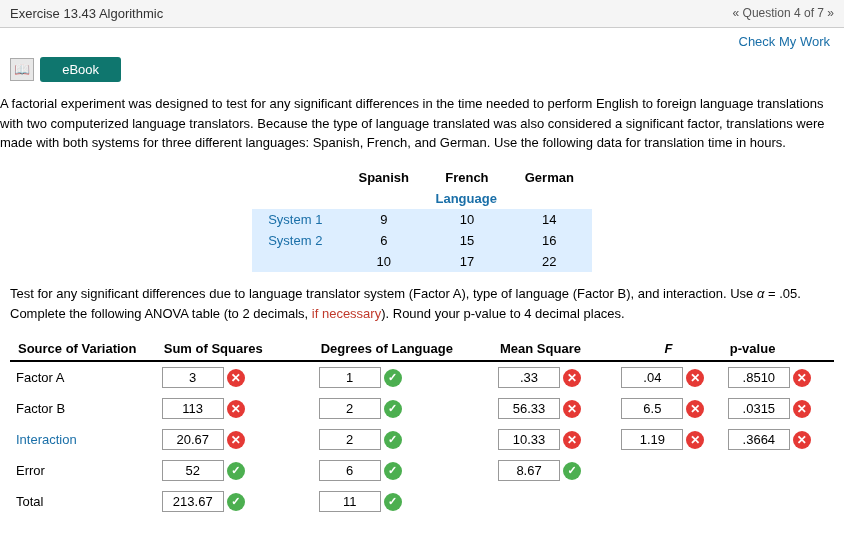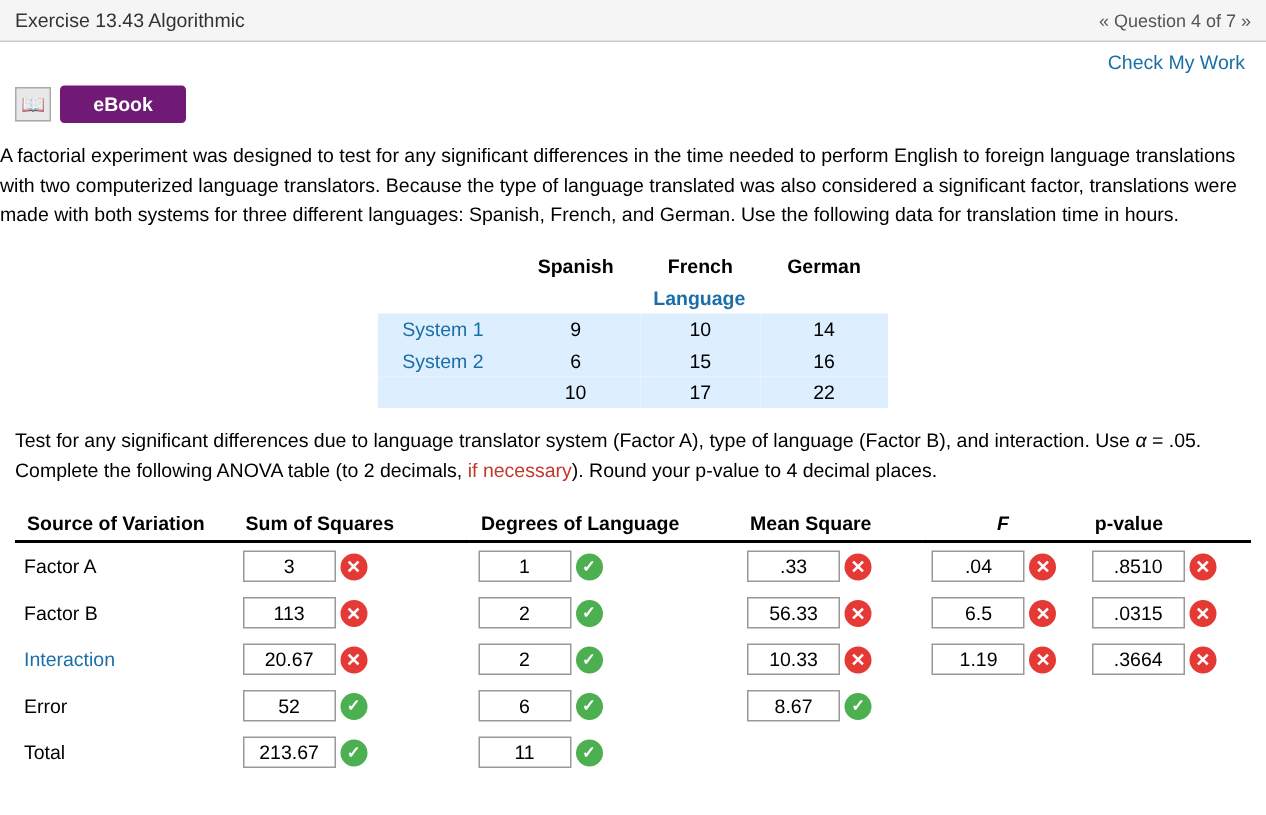--- a/index.html
+++ b/index.html
@@ -8,21 +8,20 @@
       font-size: 13px;
       background: #fff;
       color: #000;
       width: 844px;
       min-height: 543px;
     }
 
     .top-bar {
       display: flex;
       justify-content: space-between;
-      align-items: center;
       padding: 6px 10px;
       border-bottom: 1px solid #ccc;
       background: #f5f5f5;
     }
     .top-bar-title {
       font-size: 13px;
       color: #333;
     }
     .top-bar-nav {
       font-size: 12px;
@@ -41,26 +40,26 @@
     }
 
     .ebook-bar {
       display: flex;
       align-items: center;
       padding: 4px 10px 8px;
     }
     .ebook-btn {
       display: flex;
       align-items: center;
-      background: #701a75;
+      background: #0f766e;
       color: #fff;
       border: none;
       padding: 5px 22px;
       font-size: 13px;
-      font-weight: bold;
+      font-weight: normal;
       cursor: pointer;
       border-radius: 3px;
     }
     .ebook-bg {
       background: #e8e8e8;
       padding: 3px;
       border: 1px solid #aaa;
       margin-right: 6px;
     }
 

